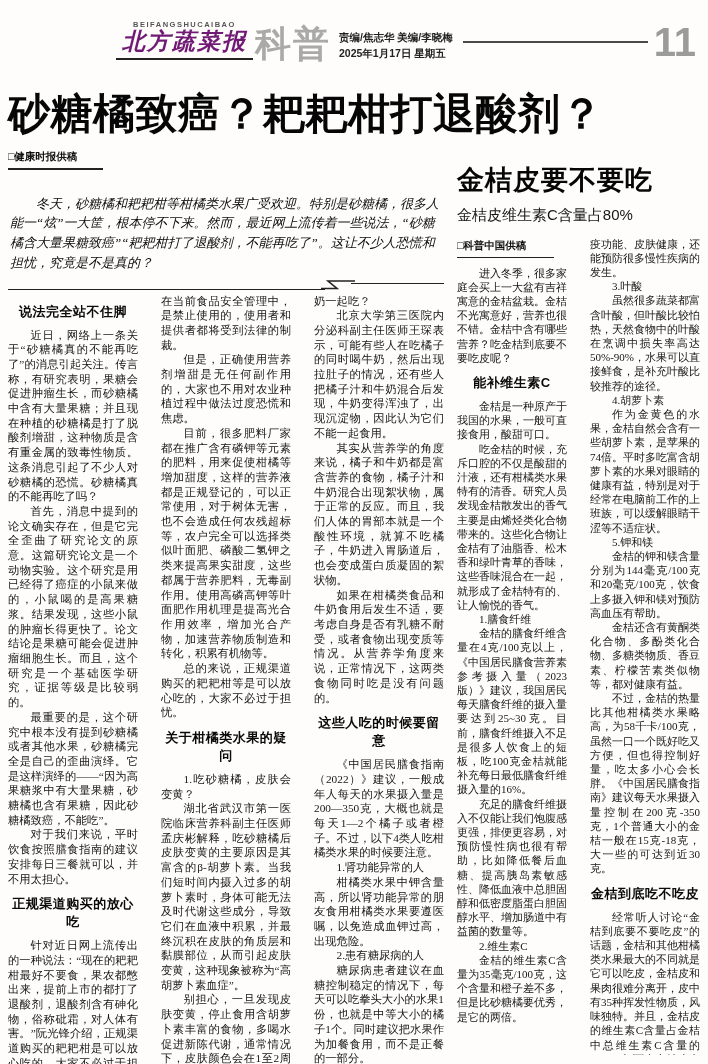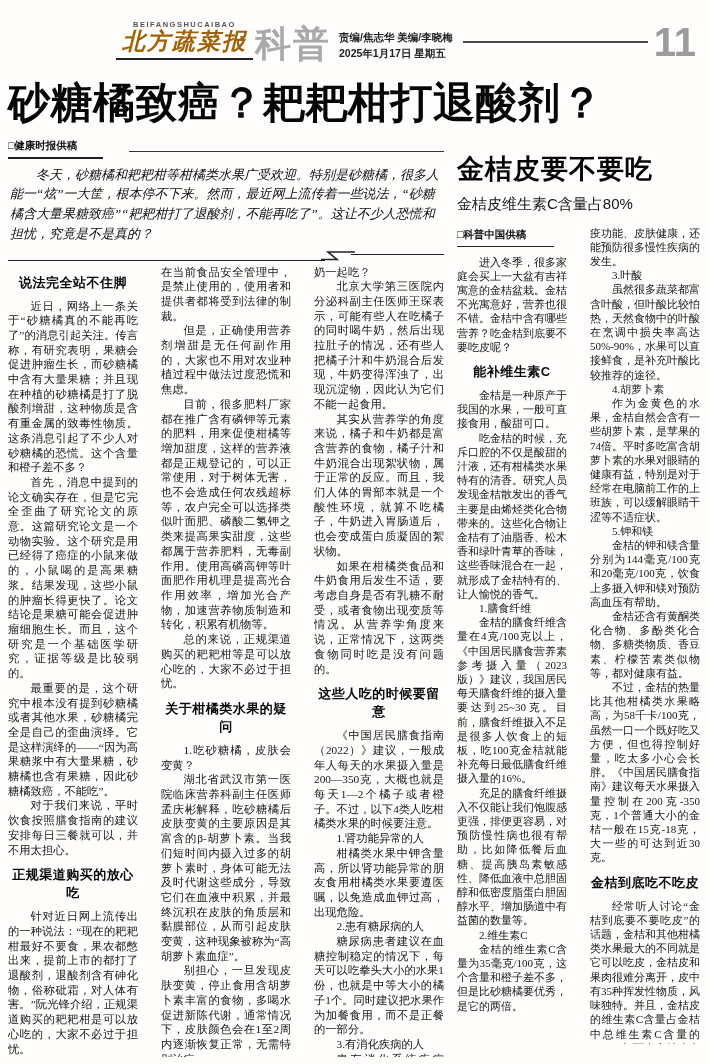--- a/index.html
+++ b/index.html
@@ -7,39 +7,39 @@
     position:relative; width:708px; height:1064px; margin:0 auto;
     background:#fefdfb; overflow:hidden; color:#111;
     font-family:"Liberation Serif","DejaVu Serif",serif;
   }
   
   .header { display:flex; align-items:flex-start; padding:20px 12px 0 116px; }
   .masthead { border-bottom:2px solid #222; padding:0 6px 4px 6px; text-align:center; flex:none; }
   .masthead-en { font-family:"Liberation Sans",sans-serif; font-size:7.5px; font-weight:bold;
                  letter-spacing:1.5px; color:#555; }
   .masthead-cn { font-family:"Liberation Serif",serif; font-style:italic; font-weight:bold;
-                 font-size:23px; color:#a16207; line-height:1.1; letter-spacing:2px; }
+                 font-size:23px; color:#701a75; line-height:1.1; letter-spacing:2px; }
   .section-label { font-family:"Liberation Sans",sans-serif; font-size:36px; font-weight:900;
                    color:#a9a9a9; line-height:1; margin:6px 0 0 2px; letter-spacing:2px; flex:none; }
-  .pubinfo { margin:9px 0 1px 8px; font-family:"Liberation Sans",sans-serif; font-weight:bold;
+  .pubinfo { margin:9px 0 12px 8px; font-family:"Liberation Sans",sans-serif; font-weight:bold;
              font-size:10.5px; color:#222; line-height:1.55; white-space:nowrap; flex:none; }
   .header-rule { flex:1; border-top:2px solid #4a4a4a; margin:21px 6px 0 10px; }
   .page-number { font-family:"Liberation Sans",sans-serif; font-size:40px; font-weight:900;
                  color:#9b9b9b; line-height:1; margin-top:2px; flex:none; }
   
   .headline { font-family:"Liberation Sans","DejaVu Sans",sans-serif; font-weight:900;
               font-size:42px; letter-spacing:0.5px; margin:12px 8px 0 8px; color:#060606;
               white-space:nowrap; }
   
   .content { display:flex; gap:13px; padding:0 8px; margin-top:4px; }
   .main-region { width:436px; flex:none; }
   .side-region { flex:1; min-width:0; }
   .deck { font-family:"Liberation Sans",sans-serif; font-weight:600; font-size:18.5px;
           margin:6px 0 8px 0; color:#1a1a1a; white-space:nowrap; }
-  .byline-row { display:flex; align-items:flex-end; gap:26px; margin:4px 0 2px; }
+  .byline-row { display:flex; align-items:flex-start; gap:10px; margin:4px 0 2px;flex-direction:column; }
   .byline { font-family:"Liberation Sans",sans-serif; font-weight:bold; font-size:10.5px;
             color:#111; border-bottom:2px solid #222; padding:0 26px 4px 0; flex:none; }
   .byline-rule { flex:1; border-top:1px solid #333; margin-bottom:7px; }
   .intro { font-size:13px; font-style:italic; line-height:1.52; text-indent:2em;
            margin:6px 2px 4px 2px; color:#0d0d0d; }
   .intro-divider { display:flex; align-items:flex-end; height:13px; margin:0 0 4px 0; }
   .divider-a { flex:3.4; border-bottom:1.5px solid #222; }
   .divider-b { flex:1; border-bottom:1.5px solid #222; margin-bottom:6px; }
   .zig { flex:none; margin:0 -4px; }
   
@@ -97,21 +97,21 @@
         <div class="divider-a"></div>
         <svg class="zig" width="34" height="13" viewBox="0 0 34 13">
           <polyline points="0,11.5 16,11.5 7,4 34,4" fill="none" stroke="#222" stroke-width="1.6"></polyline>
         </svg>
         <div class="divider-b"></div>
       </div>
 
       <div class="cols main-cols">
         <div class="col">
             <div class="col-heading">说法完全站不住脚</div>
-            <div class="para">近日，网络上一条关于“砂糖橘真的不能再吃了”的消息引起关注。传言称，有研究表明，果糖会促进肿瘤生长，而砂糖橘中含有大量果糖；并且现在种植的砂糖橘是打了脱酸剂增甜，这种物质是含有重金属的致毒性物质。这条消息引起了不少人对砂糖橘的恐慌。这个含量和橙子差不多？</div>
+            <div class="para">近日，网络上一条关于“砂糖橘真的不能再吃了”的消息引起关注。传言称，有研究表明，果糖会促进肿瘤生长，而砂糖橘中含有大量果糖；并且现在种植的砂糖橘是打了脱酸剂增甜，这种物质是含有重金属的致毒性物质。这条消息引起了不少人对砂糖橘的恐慌。砂糖橘真的不能再吃了吗？</div>
             <div class="para">首先，消息中提到的论文确实存在，但是它完全歪曲了研究论文的原意。这篇研究论文是一个动物实验。这个研究是用已经得了癌症的小鼠来做的，小鼠喝的是高果糖浆。结果发现，这些小鼠的肿瘤长得更快了。论文结论是果糖可能会促进肿瘤细胞生长。而且，这个研究是一个基础医学研究，证据等级是比较弱的。</div>
             <div class="para">最重要的是，这个研究中根本没有提到砂糖橘或者其他水果，砂糖橘完全是自己的歪曲演绎。它是这样演绎的——“因为高果糖浆中有大量果糖，砂糖橘也含有果糖，因此砂糖橘致癌，不能吃”。</div>
             <div class="para">对于我们来说，平时饮食按照膳食指南的建议安排每日三餐就可以，并不用太担心。</div>
             <div class="col-heading">正规渠道购买的放心吃</div>
             <div class="para">针对近日网上流传出的一种说法：“现在的耙耙柑最好不要食，果农都憋出来，提前上市的都打了退酸剂，退酸剂含有砷化物，俗称砒霜，对人体有害。”阮光锋介绍，正规渠道购买的耙耙柑是可以放心吃的，大家不必过于担忧。</div>
           </div>
         <div class="col">
             <div class="para cont">在当前食品安全管理中，是禁止使用的，使用者和提供者都将受到法律的制裁。</div>
             <div class="para">但是，正确使用营养剂增甜是无任何副作用的，大家也不用对农业种植过程中做法过度恐慌和焦虑。</div>
             <div class="para">目前，很多肥料厂家都在推广含有磷钾等元素的肥料，用来促使柑橘等增加甜度，这样的营养液都是正规登记的，可以正常使用，对于树体无害，也不会造成任何农残超标等，农户完全可以选择类似叶面肥、磷酸二氢钾之类来提高果实甜度，这些都属于营养肥料，无毒副作用。使用高磷高钾等叶面肥作用机理是提高光合作用效率，增加光合产物，加速营养物质制造和转化，积累有机物等。</div>

